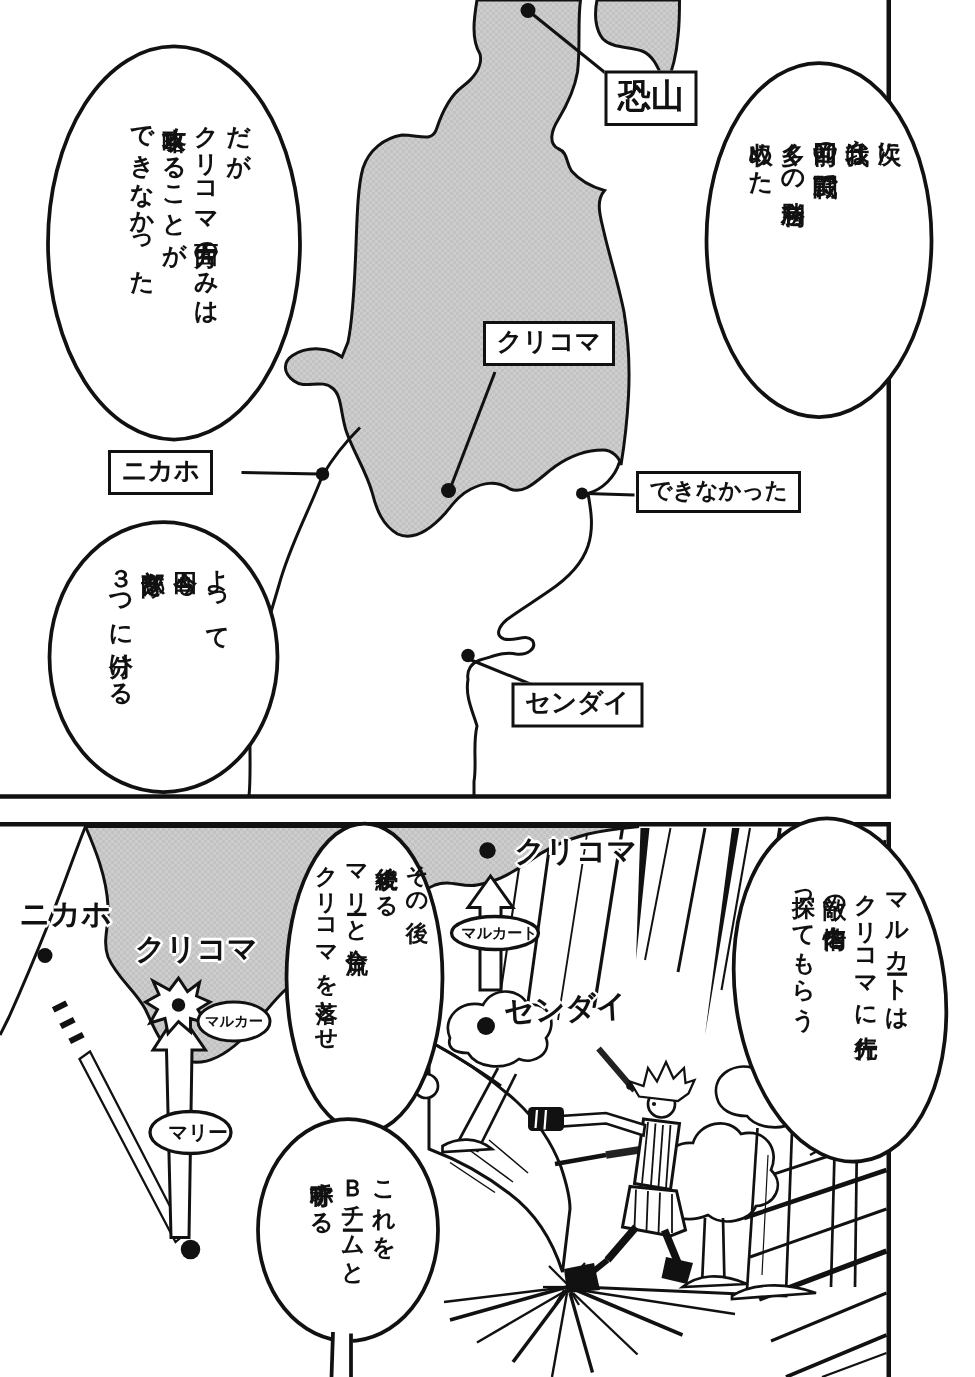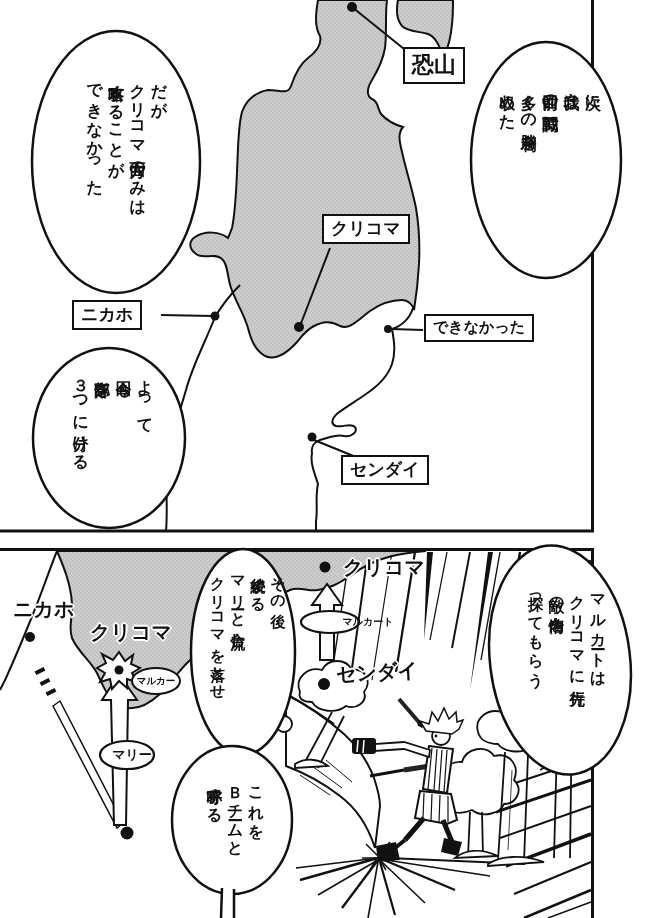--- a/index.html
+++ b/index.html
@@ -271,15 +271,15 @@
 Ｂチームと
 呼称する</div>
 
 <div class="map-bold" style="left:13px;top:596px;">ニカホ</div>
 <div class="map-bold" style="left:90px;top:619px;">クリコマ</div>
 <div class="map-bold" style="left:343px;top:554px;">クリコマ</div>
 <div class="map-bold" style="left:336px;top:659px;transform:rotate(-3deg);">センダイ</div>
 
 <div class="tag" style="left:132px;top:671px;width:48px;height:20px;font-size:9.5px;">マルカー</div>
 <div class="tag" style="left:100px;top:744px;width:64px;height:22px;font-size:13px;">マリー</div>
-<div class="tag" style="left:301px;top:612px;width:64px;height:20px;font-size:10px;padding-left:35px;">マルカート</div>
+<div class="tag" style="left:301px;top:612px;width:64px;height:20px;font-size:10px;">マルカート</div>
 
 </div>
 
 </body></html>

